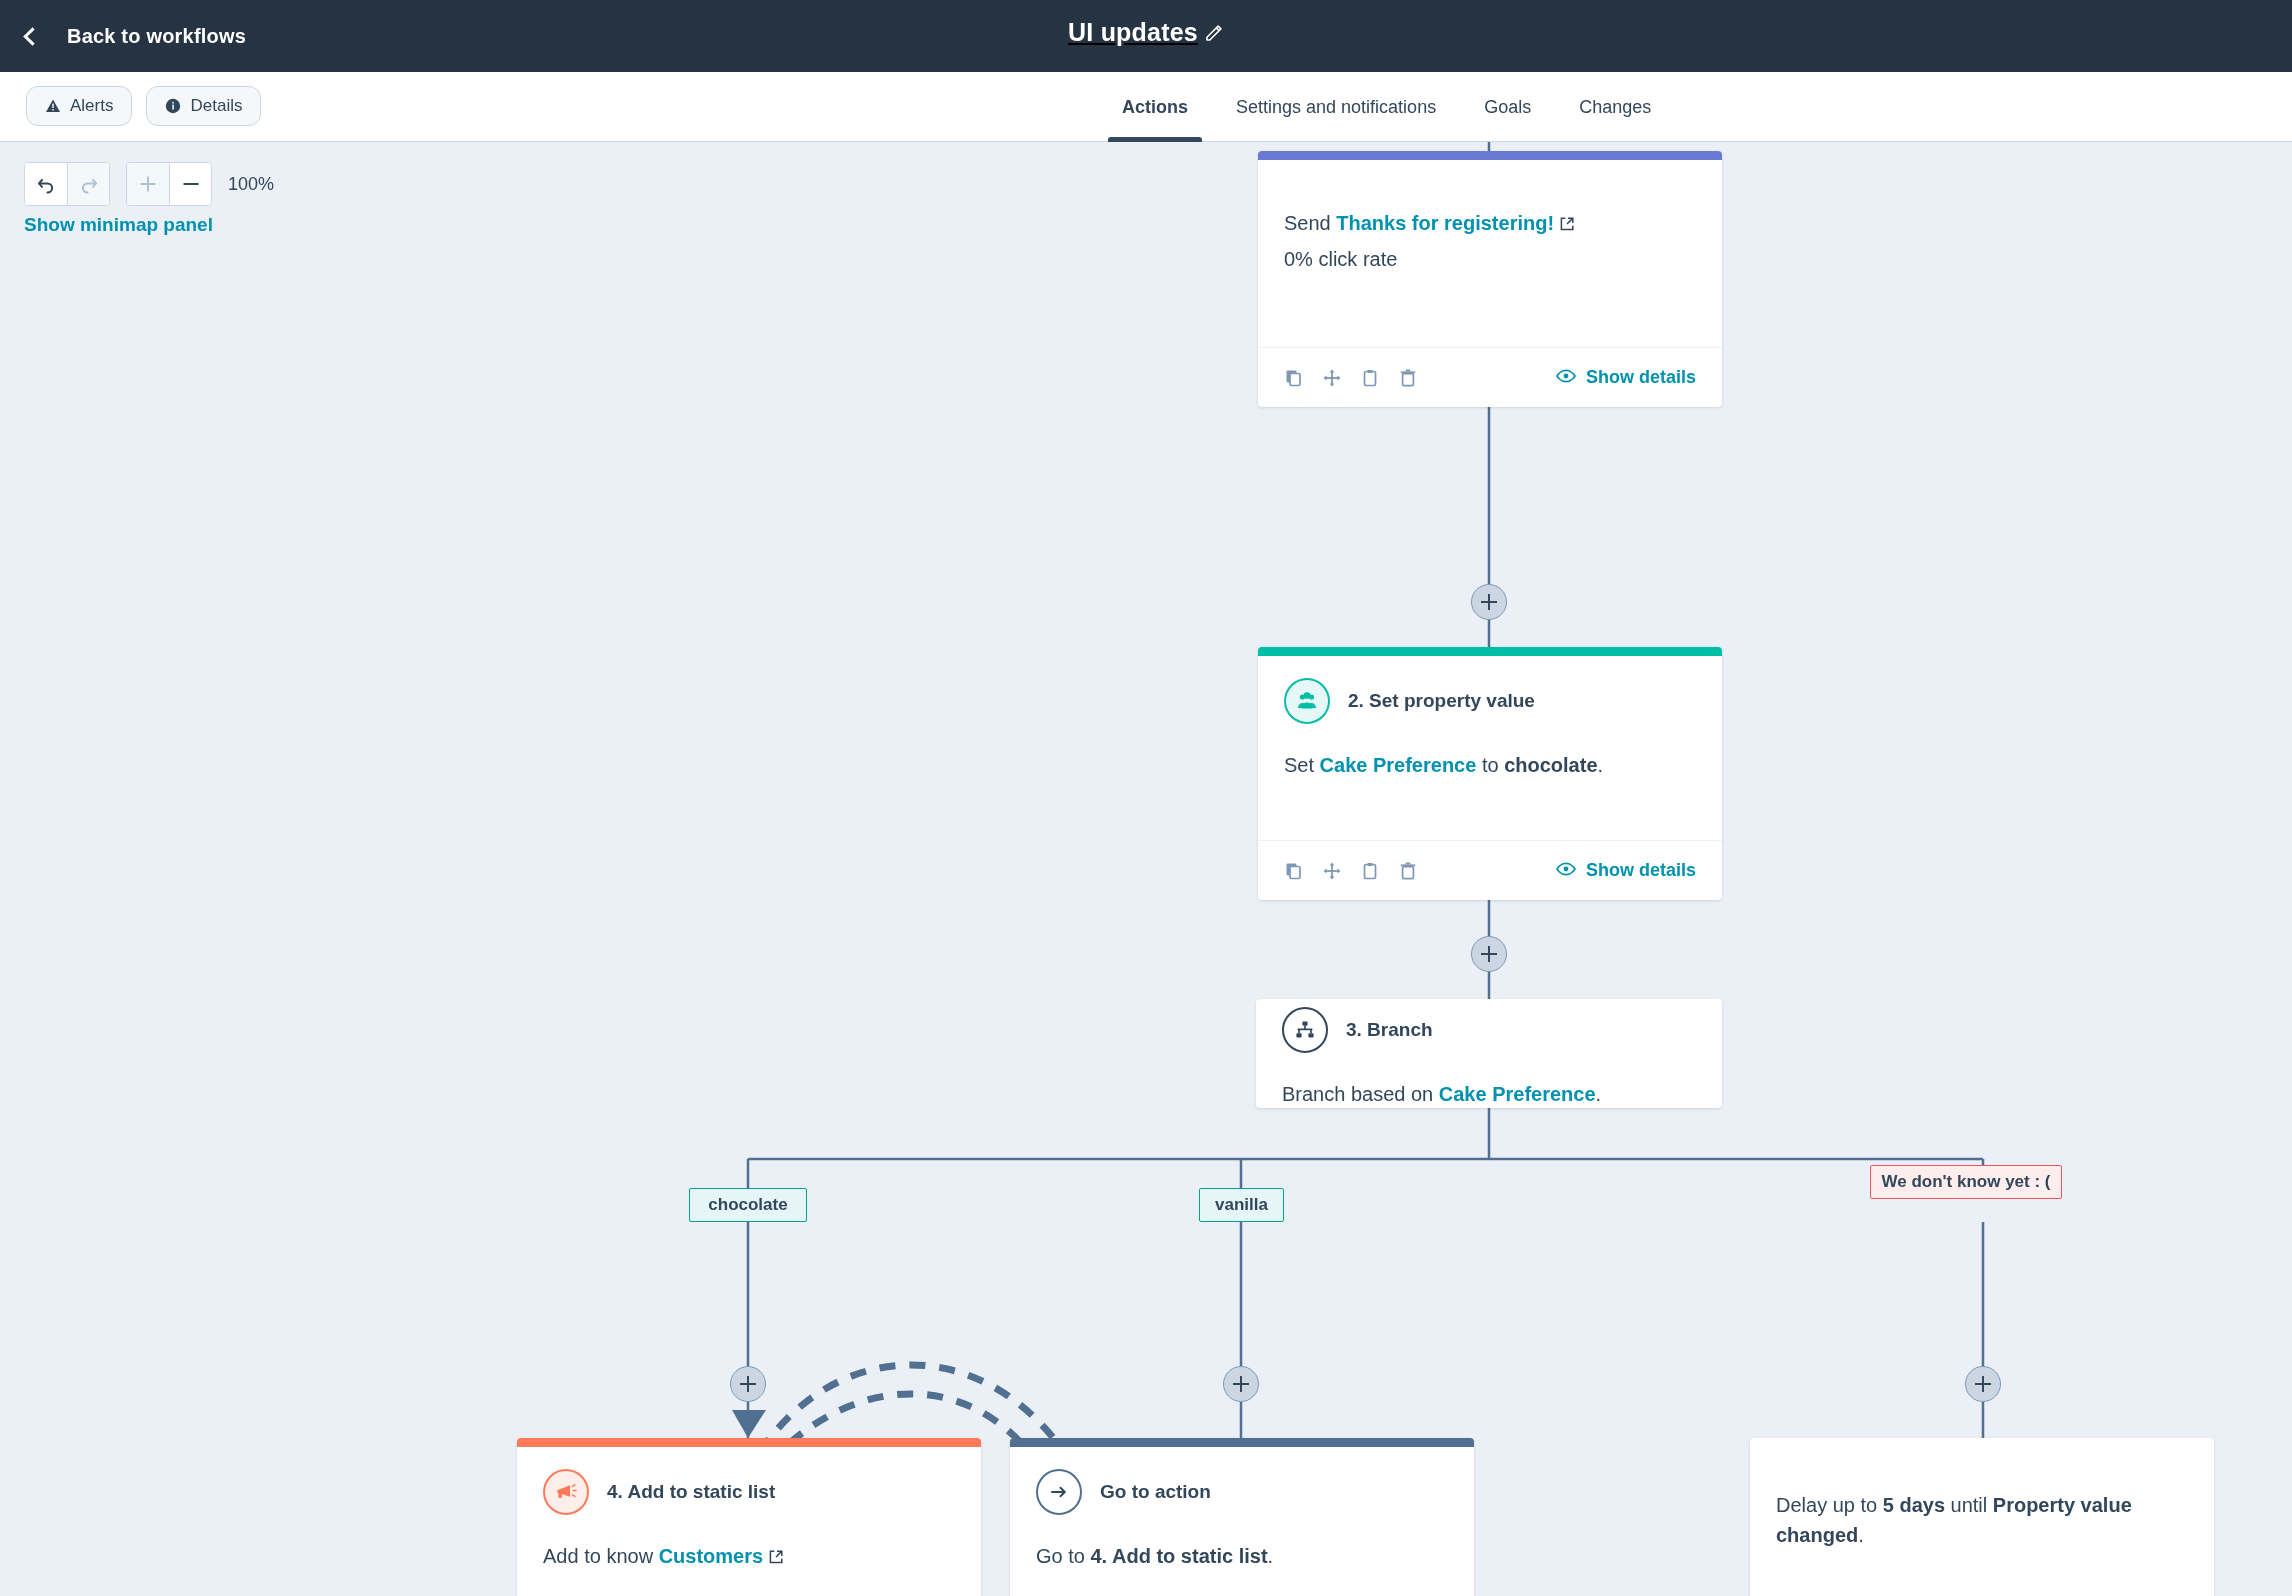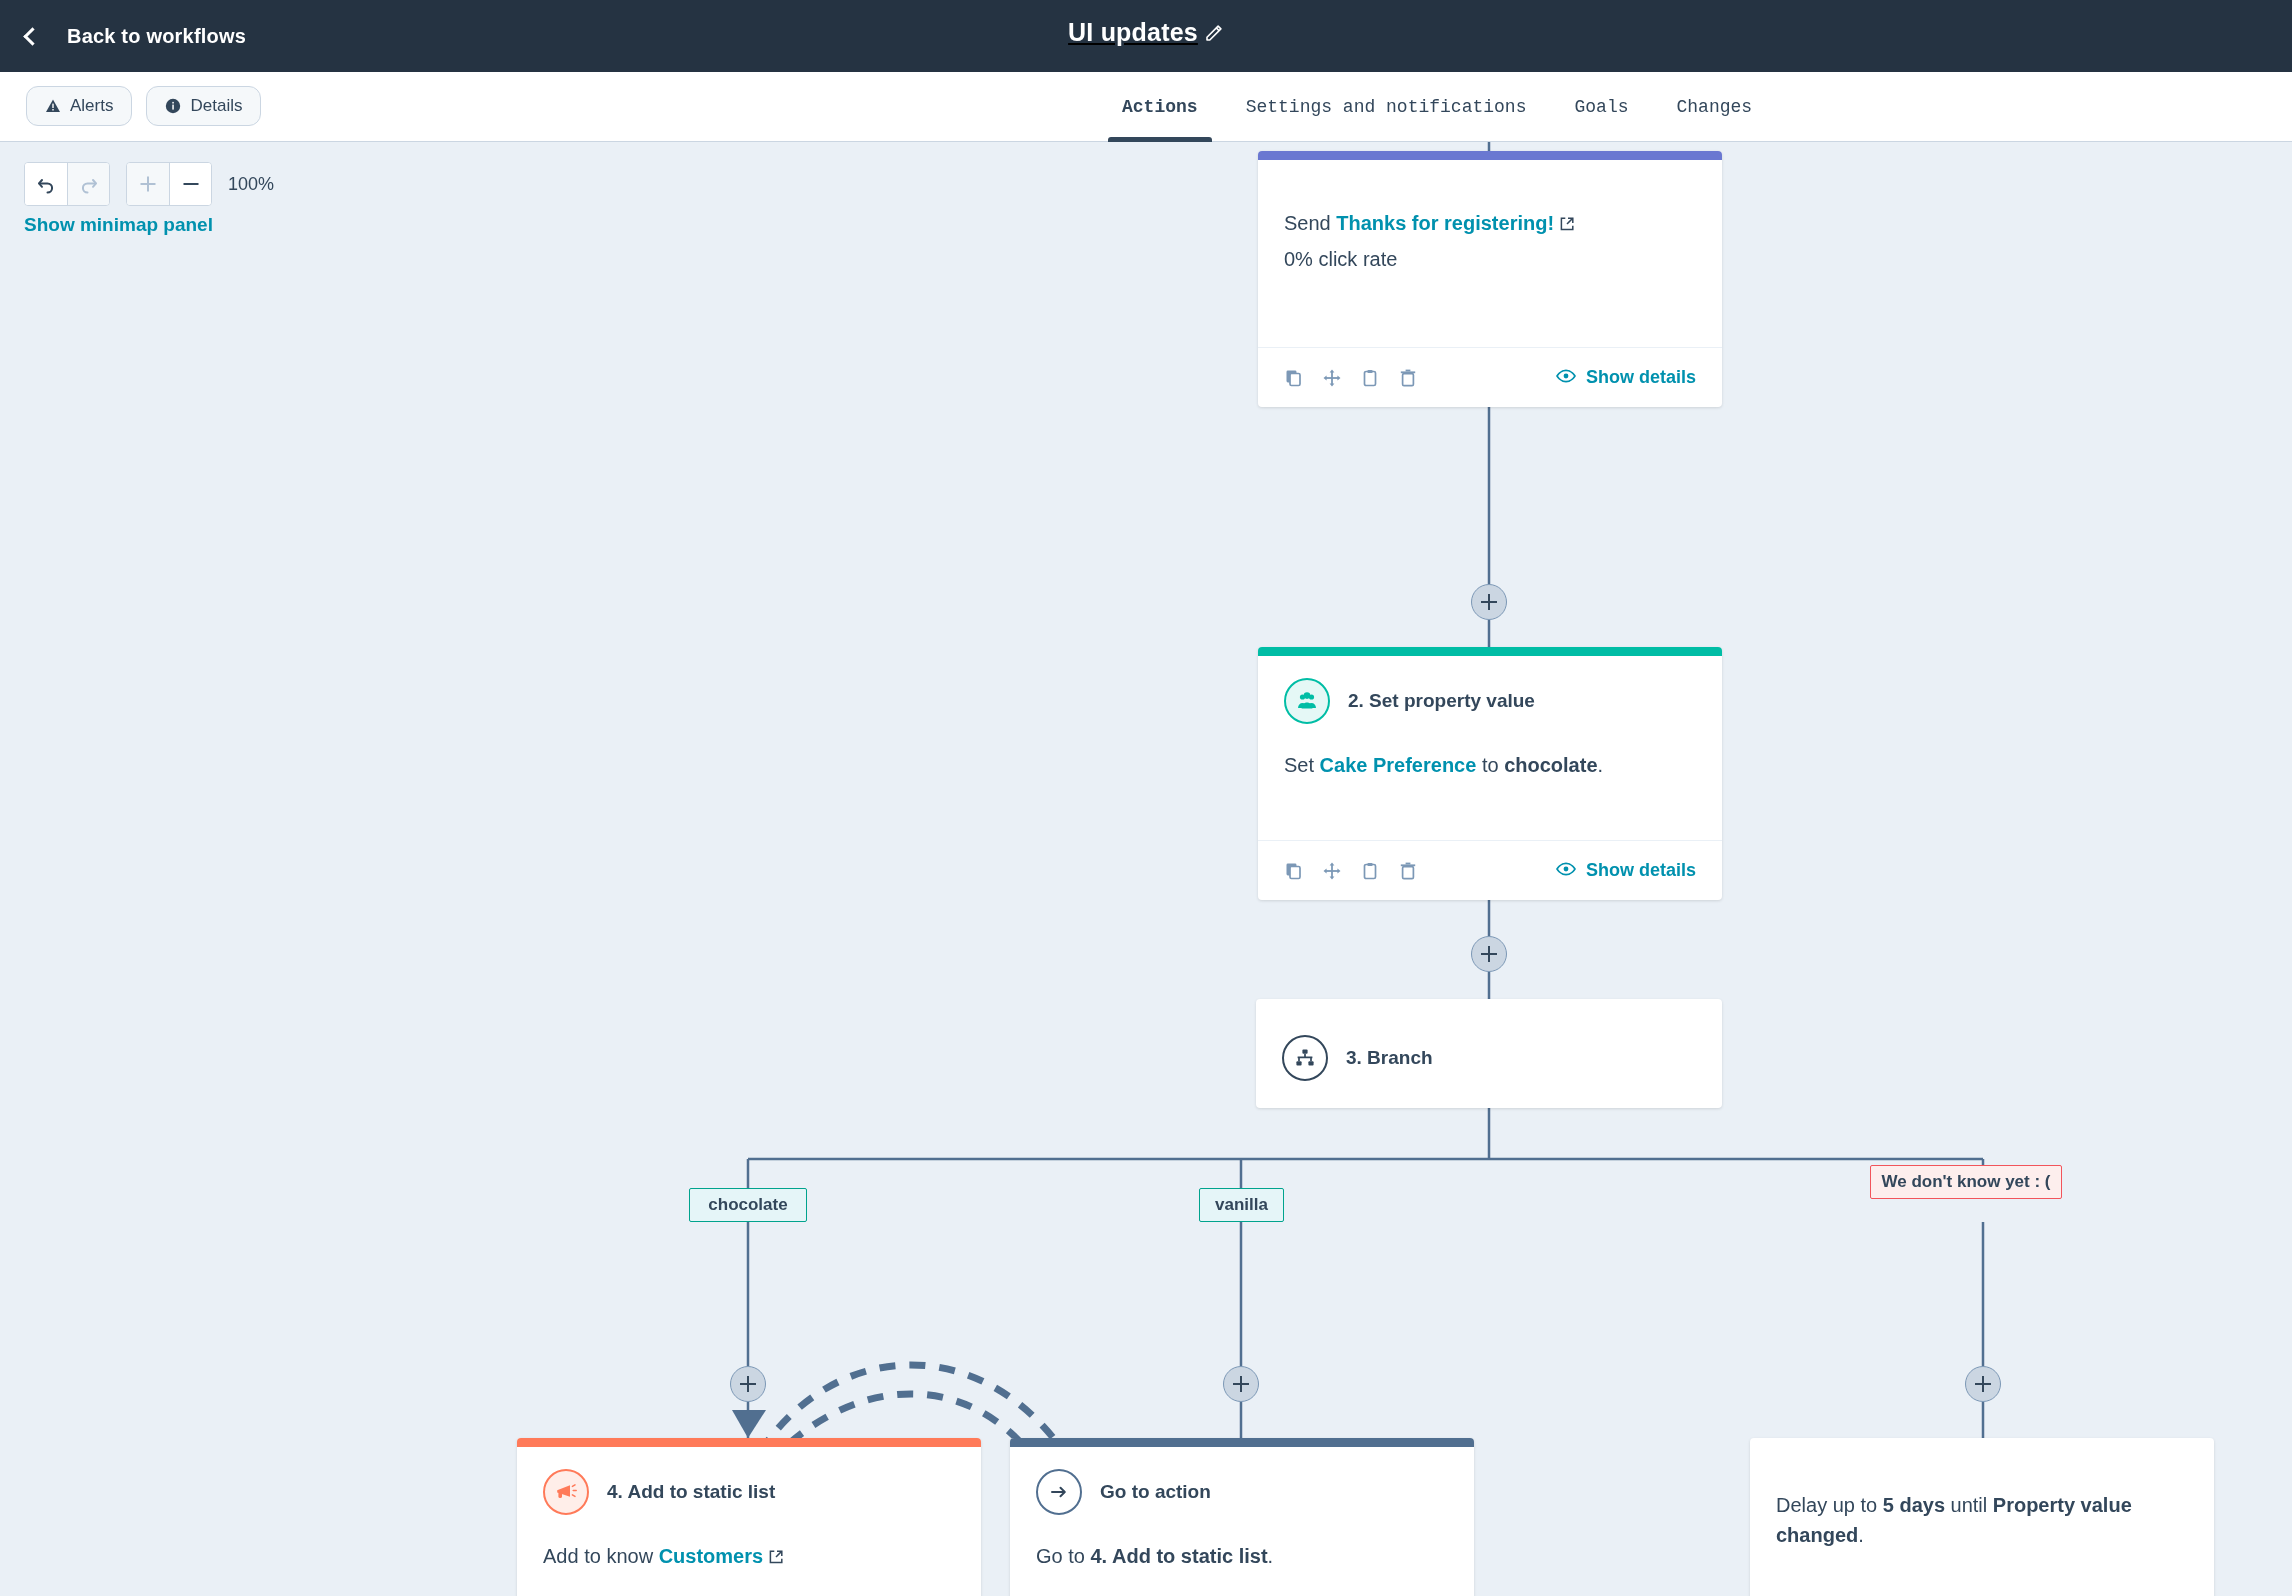--- a/index.html
+++ b/index.html
@@ -43,21 +43,21 @@
     display: flex; align-items: center; gap: 9px;
     height: 40px; padding: 0 18px;
     background: #f5f8fa; border: 1px solid #cbd6e2; border-radius: 12px;
     color: #33475b; font-size: 17px; cursor: pointer; text-align: right;
   }
   .warn-ico, .info-ico { width: 16px; height: 16px; }
 
   .tabs { position: absolute; left: 1098px; top: 0; height: 70px; display: flex; }
   .tab {
     position: relative; height: 70px; display: flex; align-items: center;
-    padding: 0 24px; color: #33475b; font-size: 18px; cursor: pointer; white-space: nowrap; font-family: Liberation Mono, monospace;
+    padding: 0 24px; color: #33475b; font-size: 18px; cursor: pointer; white-space: nowrap;
   }
   .tab.active { font-weight: 700; color: #33475b; }
   .tab.active::after {
     content: ""; position: absolute; left: 10px; right: 10px; bottom: 0;
     height: 5px; background: #33475b; border-radius: 3px 3px 0 0;
   }
 
   
   .canvas {
     position: absolute; left: 0; top: 142px; width: 2292px; height: 1454px;
@@ -370,21 +370,21 @@
         <span><svg width="20" height="14" viewBox="0 0 20 14">
               <path d="M1 7s3.4-5.6 9-5.6S19 7 19 7s-3.4 5.6-9 5.6S1 7 1 7z" fill="none" stroke="#0091ae" stroke-width="1.6"></path>
               <circle cx="10" cy="7" r="2.4" fill="#0091ae"></circle>
             </svg></span>
         <span>Show details</span>
       </div>
     </div>
   </div>
 
   <div class="card" style="left:1256px; top:857px; width:466px; height:109px;">
-    <div class="card-body" style="padding-top:36px;">
+    <div class="card-body" style="padding-top:8px;">
       <div class="card-head">
         <div class="badge" style="background:#ffffff; border:2px solid #33475b;">
           <svg width="24" height="24" viewBox="0 0 24 24">
               <rect x="9.4" y="3.6" width="5.2" height="4.2" rx="1" fill="#33475b"></rect>
               <rect x="3.4" y="15.2" width="5.2" height="4.2" rx="1" fill="#33475b"></rect>
               <rect x="15.4" y="15.2" width="5.2" height="4.2" rx="1" fill="#33475b"></rect>
               <path d="M12 7.8v3.6M6 15.2v-3.8h12v3.8M4.6 11.4h14.8" stroke="#33475b" stroke-width="1.7" fill="none"></path>
             </svg>
         </div>
         <div class="card-title">3. Branch</div>

